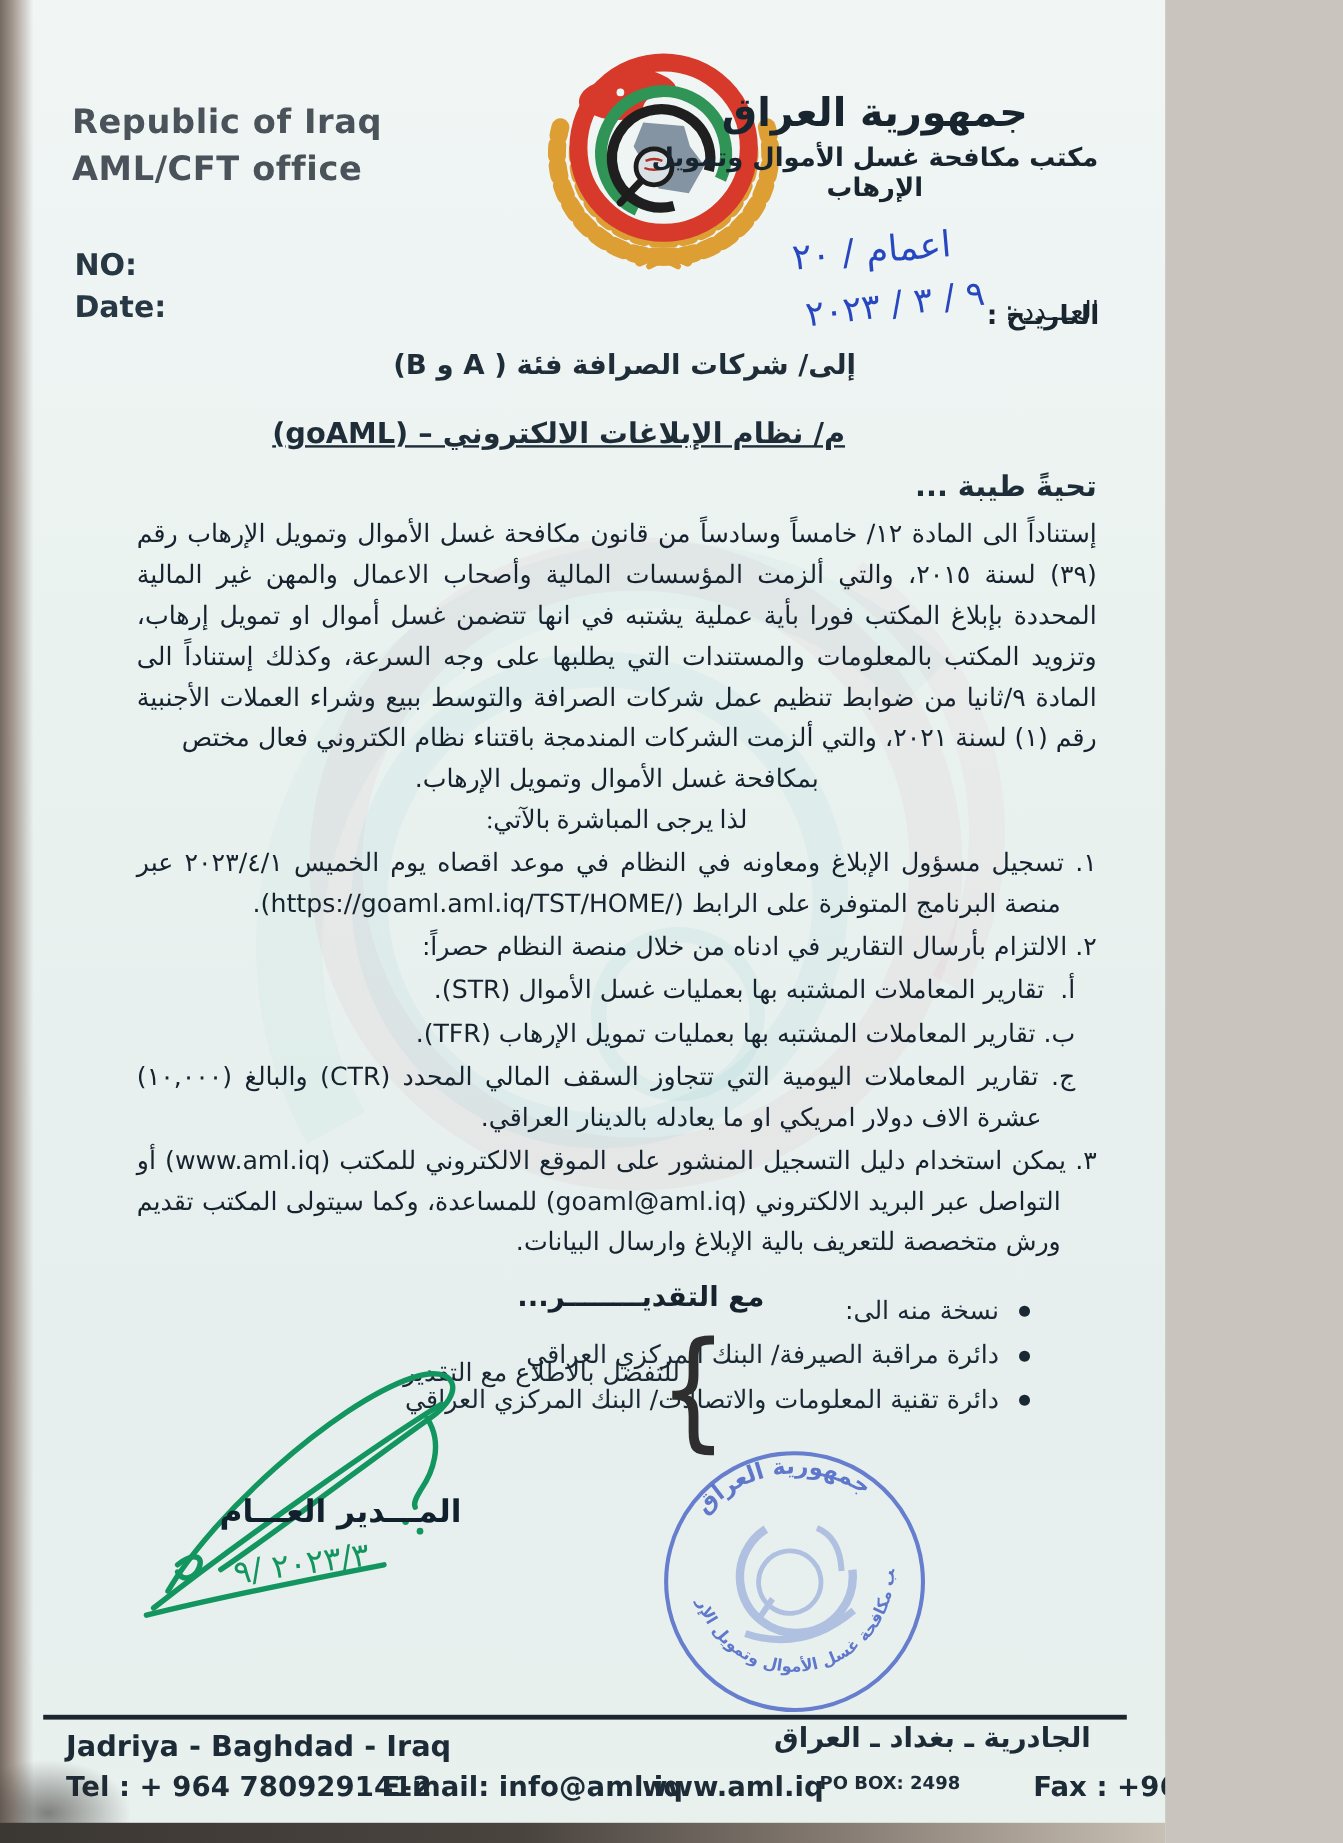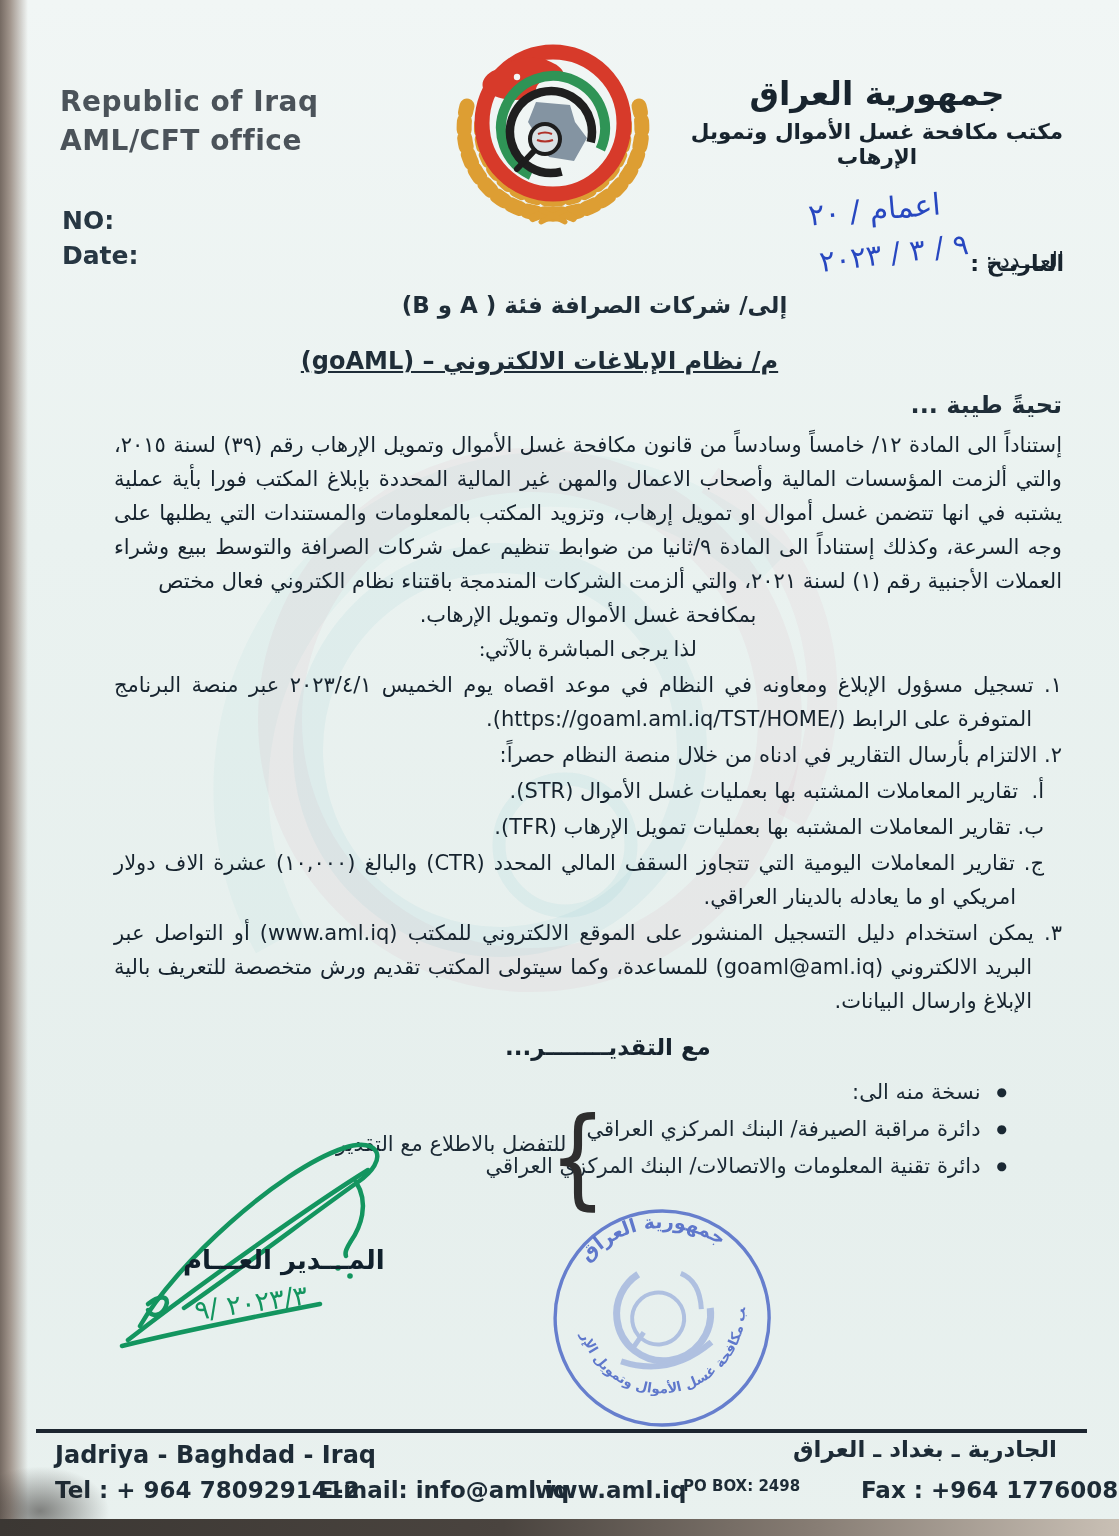--- a/index.html
+++ b/index.html
@@ -1,17 +1,17 @@
 <!DOCTYPE html>
 <html lang="ar"><head>
 <meta charset="utf-8">
 <style>
   html,body{margin:0;padding:0;background:#c9c4bd;}
   .page{
-    position:relative; width:1119px; height:1536px; overflow:hidden;
+    position:relative; width:971px; height:1536px; overflow:hidden;
     background:linear-gradient(180deg,#f1f6f5 0%,#eaf2f0 35%,#e6efed 75%,#e9f1ef 100%);
     font-family:"DejaVu Sans", sans-serif; color:#1f2d38;
   }
   
   .edge-left{position:absolute;left:0;top:0;width:28px;height:100%;
     background:linear-gradient(90deg,#756a62 0%,#a0948b 35%,rgba(160,148,139,0) 100%);}
   .edge-bottom{position:absolute;left:0;bottom:0;width:100%;height:17px;
     background:linear-gradient(90deg,#3b3733 0%,#4a443f 45%,#857b72 72%,#c9c0b5 100%);}
   .corner-blob{position:absolute;left:-30px;bottom:-20px;width:140px;height:90px;border-radius:50%;
     background:radial-gradient(ellipse at center,rgba(40,36,33,.55),rgba(40,36,33,0) 70%);}

